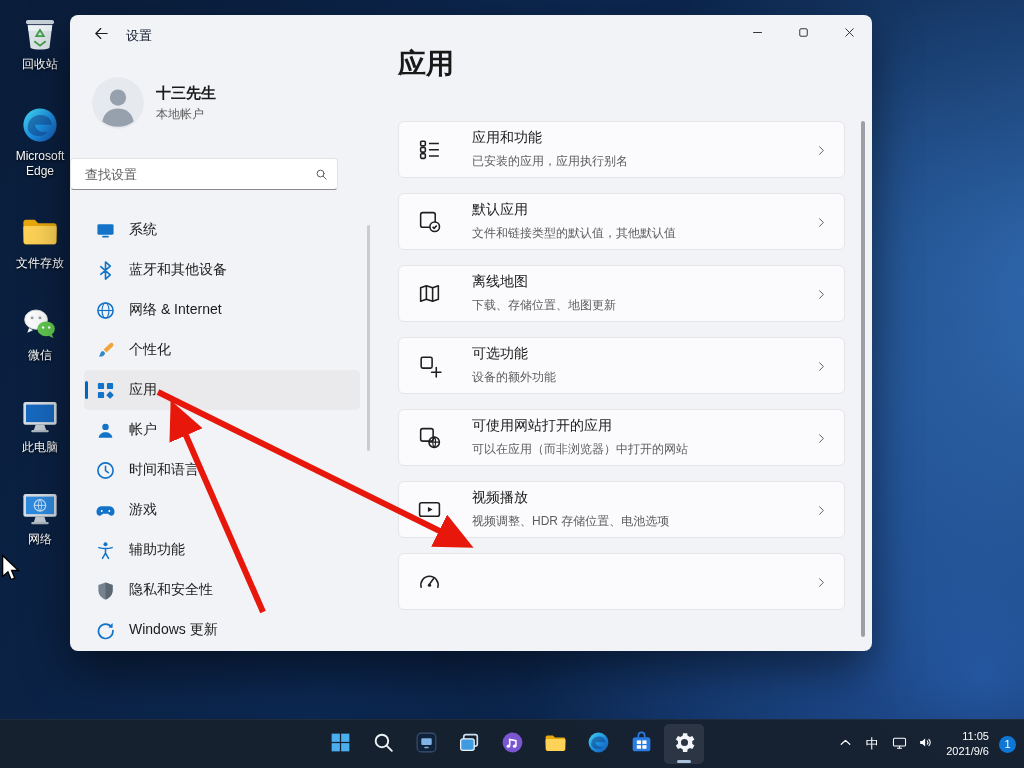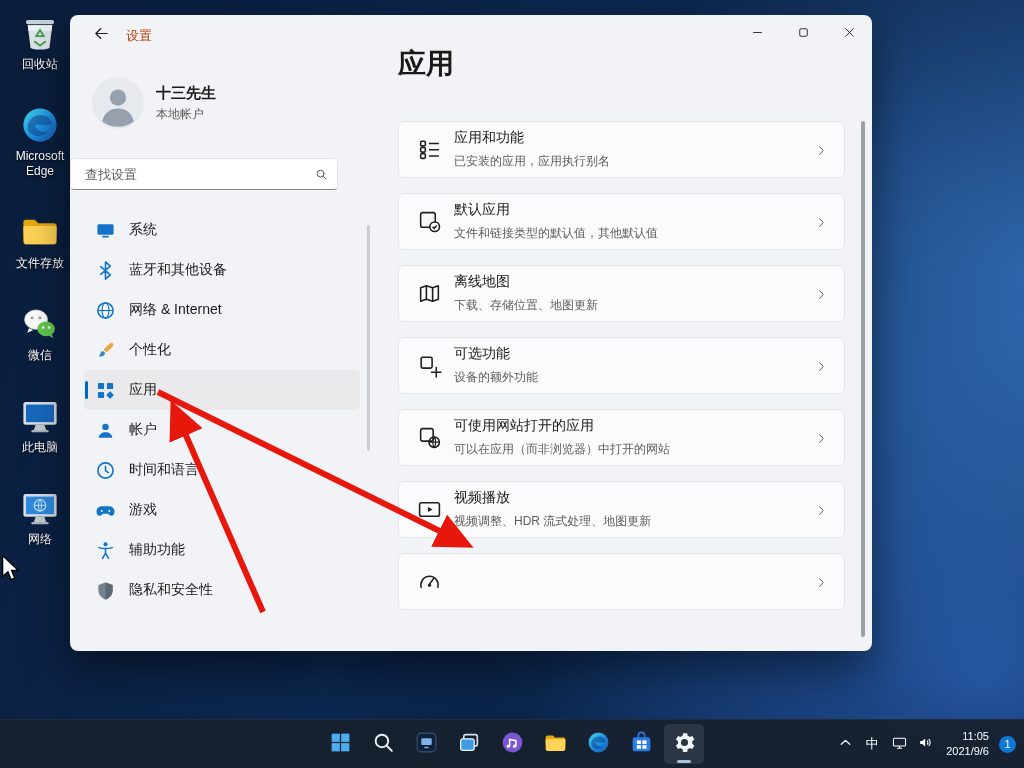--- a/index.html
+++ b/index.html
@@ -15,21 +15,21 @@
   .d-icon{display:flex;flex-direction:column;align-items:center;gap:3px;cursor:default;}
   .d-icon .img{width:44px;height:42px;display:flex;align-items:center;justify-content:center;}
   .d-icon .lbl{color:#fff;font-size:12px;line-height:1.25;text-align:center;text-shadow:0 1px 3px rgba(0,0,0,.95);}
   
   .win{position:absolute;left:70px;top:15px;width:802px;height:636px;background:#f1f3f6;
        border-radius:8px;box-shadow:0 18px 45px rgba(0,0,0,.5);overflow:hidden;}
   .titlebar{position:absolute;left:0;top:0;width:100%;height:40px;}
   .back-btn{position:absolute;left:14px;top:6px;width:34px;height:28px;border:none;background:transparent;
        border-radius:4px;display:flex;align-items:center;justify-content:center;padding:4px;cursor:pointer;}
   .back-btn svg{width:17px;height:17px;}
-  .win-title{position:absolute;left:56px;top:12px;font-size:13px;color:#c2410c;}
+  .win-title{position:absolute;left:56px;top:12px;font-size:13px;color:#0f172a;}
   .controls{position:absolute;right:0;top:0;display:flex;}
   .ctrl{width:46px;height:38px;display:flex;align-items:center;justify-content:center;background:transparent;border:none;cursor:pointer;}
   .ctrl svg{width:15px;height:15px;}
   
   .account{position:absolute;left:22px;top:62px;display:flex;align-items:center;gap:12px;}
   .avatar{width:52px;height:52px;border-radius:50%;overflow:hidden;}
   .acc-name{font-size:15px;font-weight:bold;color:#1a1a1a;}
   .acc-type{font-size:12px;color:#5d5d5d;margin-top:3px;}
   
   .searchbox{position:absolute;left:0;top:143px;width:268px;height:32px;background:#fff;
@@ -46,21 +46,21 @@
   .nav-item.selected{background:#eaeaec;}
   .accent-pill{position:absolute;left:1px;top:11px;width:3px;height:18px;border-radius:2px;background:var(--accent,#0067c0);}
   .nav-ic{width:19px;height:19px;display:flex;color:#1273c8;}
   .nav-ic svg{width:100%;height:100%;}
   .nav-label{white-space:nowrap;}
   .side-scroll{position:absolute;left:297px;top:210px;width:3px;height:226px;border-radius:2px;background:#c9ccd1;}
   
   .page-title{position:absolute;left:328px;top:30px;margin:0;font-size:28px;font-weight:600;color:#191919;}
   .cards{position:absolute;left:328px;top:106px;width:447px;}
   .card{height:57px;margin-bottom:15px;background:#fbfbfd;border:1px solid #e5e5e9;border-radius:6px;
-       display:flex;align-items:center;padding:0 16px 0 18px;gap:12px;box-sizing:border-box;cursor:pointer;}
+       display:flex;align-items:center;padding:0 16px 0 18px;gap:30px;box-sizing:border-box;cursor:pointer;}
   .card-ic{width:25px;height:25px;color:#1f1f1f;flex:0 0 auto;}
   .card-ic svg{width:100%;height:100%;}
   .card-title{font-size:14px;color:#191919;}
   .card-sub{font-size:12px;color:#5d5d5d;margin-top:6px;}
   .card-chev{margin-left:auto;width:13px;height:13px;flex:0 0 auto;}
   .main-scroll{position:absolute;left:791px;top:106px;width:4px;height:516px;border-radius:2px;background:#9b9fa6;}
   
   .arrows{position:absolute;left:0;top:0;pointer-events:none;}
   
   .taskbar{position:absolute;left:0;bottom:0;width:1024px;height:48px;background:rgba(23,33,48,.97);
@@ -304,20 +304,29 @@
         </div>
         <div class="nav-item">
           <span class="nav-ic">
             <svg viewBox="0 0 20 20" width="100%" height="100%">
               <path d="M10 1.5l7.5 2.8v5.2c0 4.8-3 8.6-7.5 10-4.5-1.4-7.5-5.2-7.5-10V4.3z" fill="#76828e"></path>
               <path d="M10 1.5l7.5 2.8v5.2c0 4.8-3 8.6-7.5 10z" fill="#5b6874"></path>
             </svg>
           </span>
           <span class="nav-label">隐私和安全性</span>
         </div>
+        <div class="nav-item">
+          <span class="nav-ic">
+            <svg viewBox="0 0 20 20" width="100%" height="100%">
+              <path d="M16.3 6.2A7.6 7.6 0 1 0 17.8 10" fill="none" stroke="currentColor" stroke-width="1.8" stroke-linecap="round"></path>
+              <path d="M17.5 2.2v4.6h-4.6z" fill="currentColor"></path>
+            </svg>
+          </span>
+          <span class="nav-label">Windows 更新</span>
+        </div>
       </nav>
     <div class="side-scroll"></div>
 
     <h1 class="page-title">应用</h1>
     <div class="cards">
         <div class="card">
           <span class="card-ic"><svg viewBox="0 0 24 24" width="100%" height="100%">
               <g fill="none" stroke="currentColor" stroke-width="1.5">
                 <rect x="3.5" y="4" width="4.5" height="4.5" rx="1"></rect>
                 <path d="M11.5 6.2H21"></path>
@@ -399,21 +408,21 @@
         </div>
         <div class="card">
           <span class="card-ic"><svg viewBox="0 0 24 24" width="100%" height="100%">
               <g fill="none" stroke="currentColor" stroke-width="1.5">
                 <rect x="2.5" y="5.5" width="19" height="13" rx="2"></rect>
                 <path d="M10.5 9.5v5l4.5-2.5z" fill="currentColor" stroke="none"></path>
               </g>
             </svg></span>
           <span>
             <div class="card-title">视频播放</div>
-            <div class="card-sub">视频调整、HDR 流式处理、地图更新</div>
+            <div class="card-sub">视频调整、HDR 存储位置、电池选项</div>
           </span>
           <span class="card-chev"><svg viewBox="0 0 24 24" width="100%" height="100%">
               <path d="M8.5 5l7 7-7 7" fill="none" stroke="#5c5c5c" stroke-width="1.8" stroke-linecap="round" stroke-linejoin="round"></path>
             </svg></span>
         </div>
         <div class="card">
           <span class="card-ic"><svg viewBox="0 0 24 24" width="100%" height="100%">
               <g fill="none" stroke="currentColor" stroke-width="1.5">
                 <path d="M4 17.5a8.3 8.3 0 1 1 16 0" stroke-linecap="round"></path>
                 <path d="M12 14.5l3.8-5.2" stroke-linecap="round"></path>

